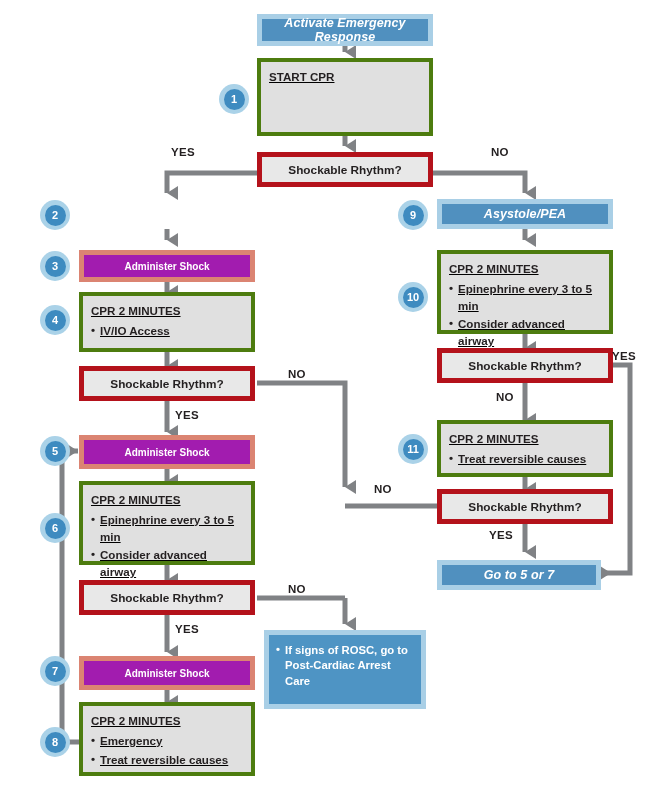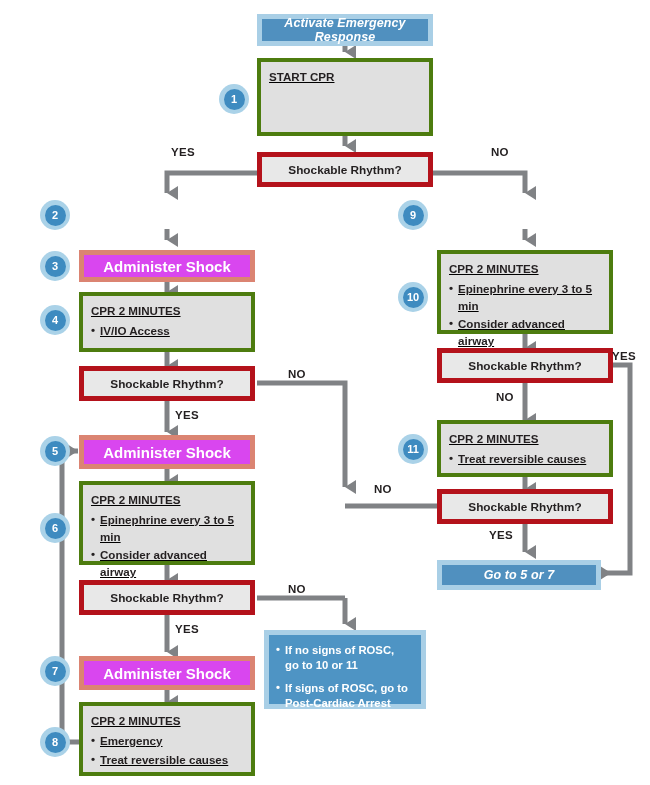--- a/index.html
+++ b/index.html
@@ -76,24 +76,24 @@
     display:flex;align-items:center;justify-content:center;
     color:#231f20;font-weight:bold;font-size:11.8px;
   }
 
   
   .shock-box{
     background:#db8472;
     padding:5px;
   }
   .shock-box > .inner{
-    background:#d946ef;
-    width:100%;height:100%;
-    display:flex;align-items:center;justify-content:center;
-    color:#ffffff;font-weight:bold;font-size:15px;
+    background:#a21caf;
+    width:100%;height:100%;
+    display:flex;align-items:center;justify-content:center;
+    color:#ffffff;font-weight:bold;font-size:10px;
   }
 
   
   .badge{
     border-radius:50%;
     background:#aad2e8;
     display:flex;align-items:center;justify-content:center;
   }
   .badge > .core{
     border-radius:50%;
@@ -274,20 +274,23 @@
       <ul>
         <li>Emergency</li>
         <li>Treat reversible causes</li>
       </ul>
     </div>
   </div>
 
   <div class="node badge" style="left:398px;top:200px;width:30px;height:30px;">
     <div class="core">9</div>
   </div>
+  <div class="node blue-box" style="left:437px;top:199px;width:176px;height:30px;">
+    <div class="inner">Asystole/PEA</div>
+  </div>
 
   <div class="node badge" style="left:398px;top:282px;width:30px;height:30px;">
     <div class="core">10</div>
   </div>
   <div class="node gray-box" style="left:437px;top:250px;width:176px;height:84px;">
     <div class="inner">
       <div class="title">CPR 2 MINUTES</div>
       <ul>
         <li>Epinephrine every 3 to 5 min</li>
         <li>
@@ -323,24 +326,20 @@
   <span class="conn-label" style="left:489px;top:529px;">YES</span>
 
   <div class="node blue-box" style="left:437px;top:560px;width:164px;height:30px;">
     <div class="inner">Go to 5 or 7</div>
   </div>
 
   <div class="node note-box" style="left:264px;top:630px;width:162px;height:79px;">
     <div class="inner">
       <ul>
         <li>
-          <span>If no signs of ROSC,</span><br>
-          <span>go to 10 or 11</span>
-        </li>
-        <li>
           <span>If signs of ROSC, go to</span><br>
           <span>Post-Cardiac Arrest Care</span>
         </li>
       </ul>
     </div>
   </div>
 
 </div>
 
 </body></html>

